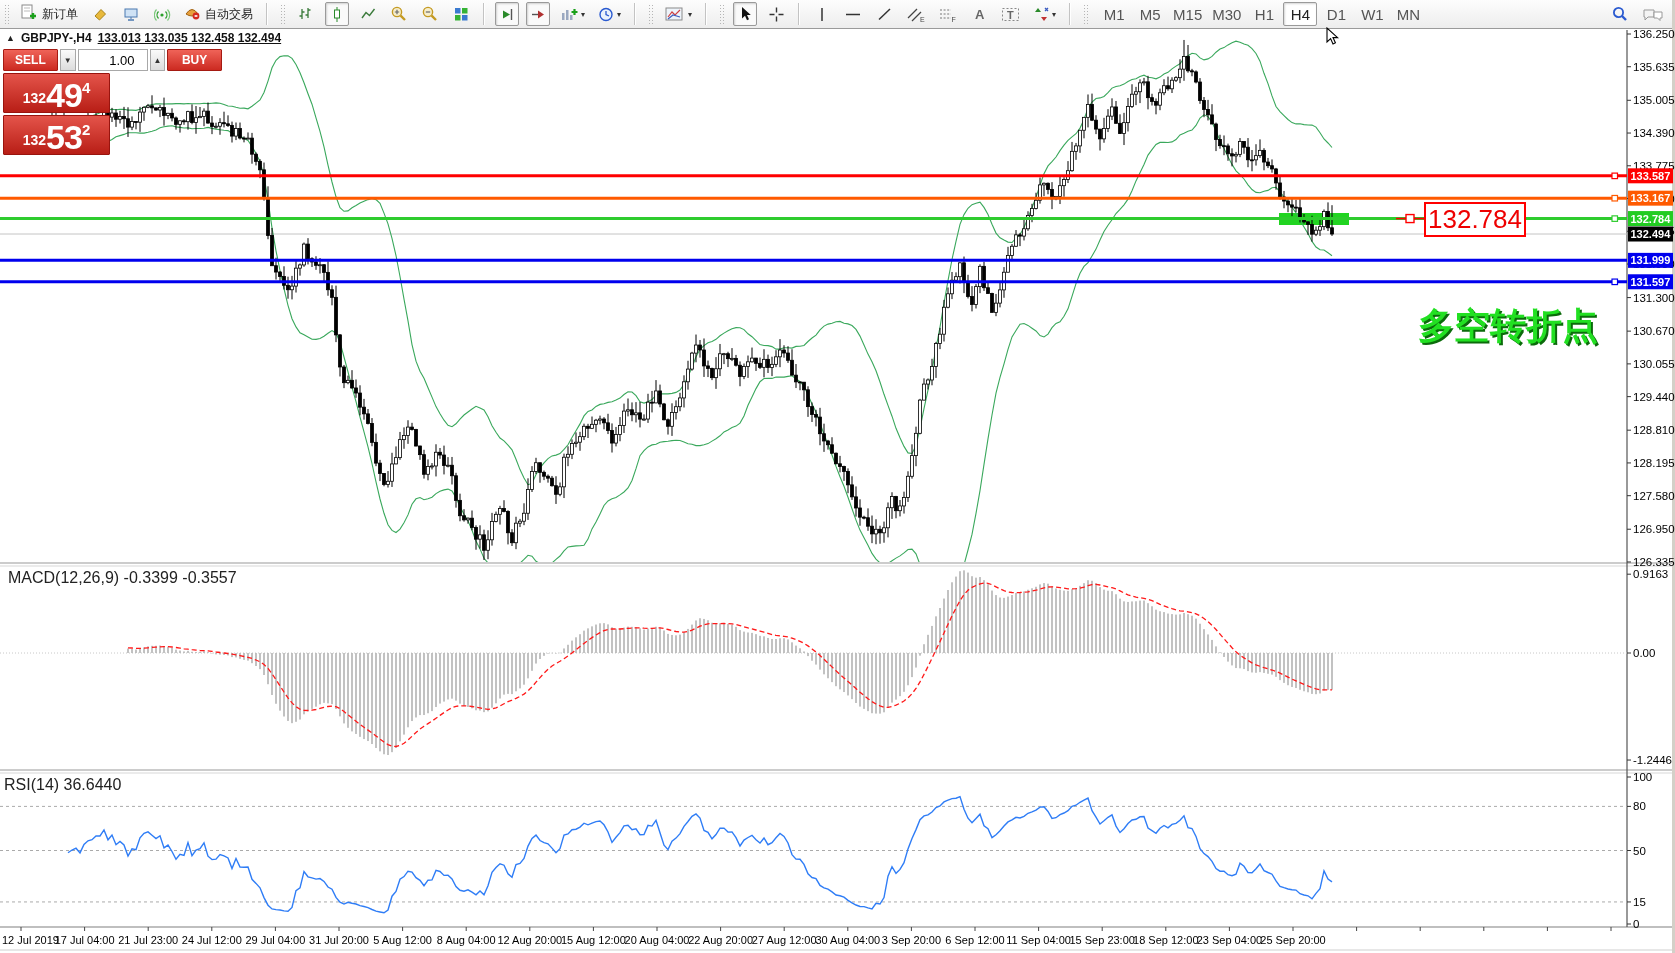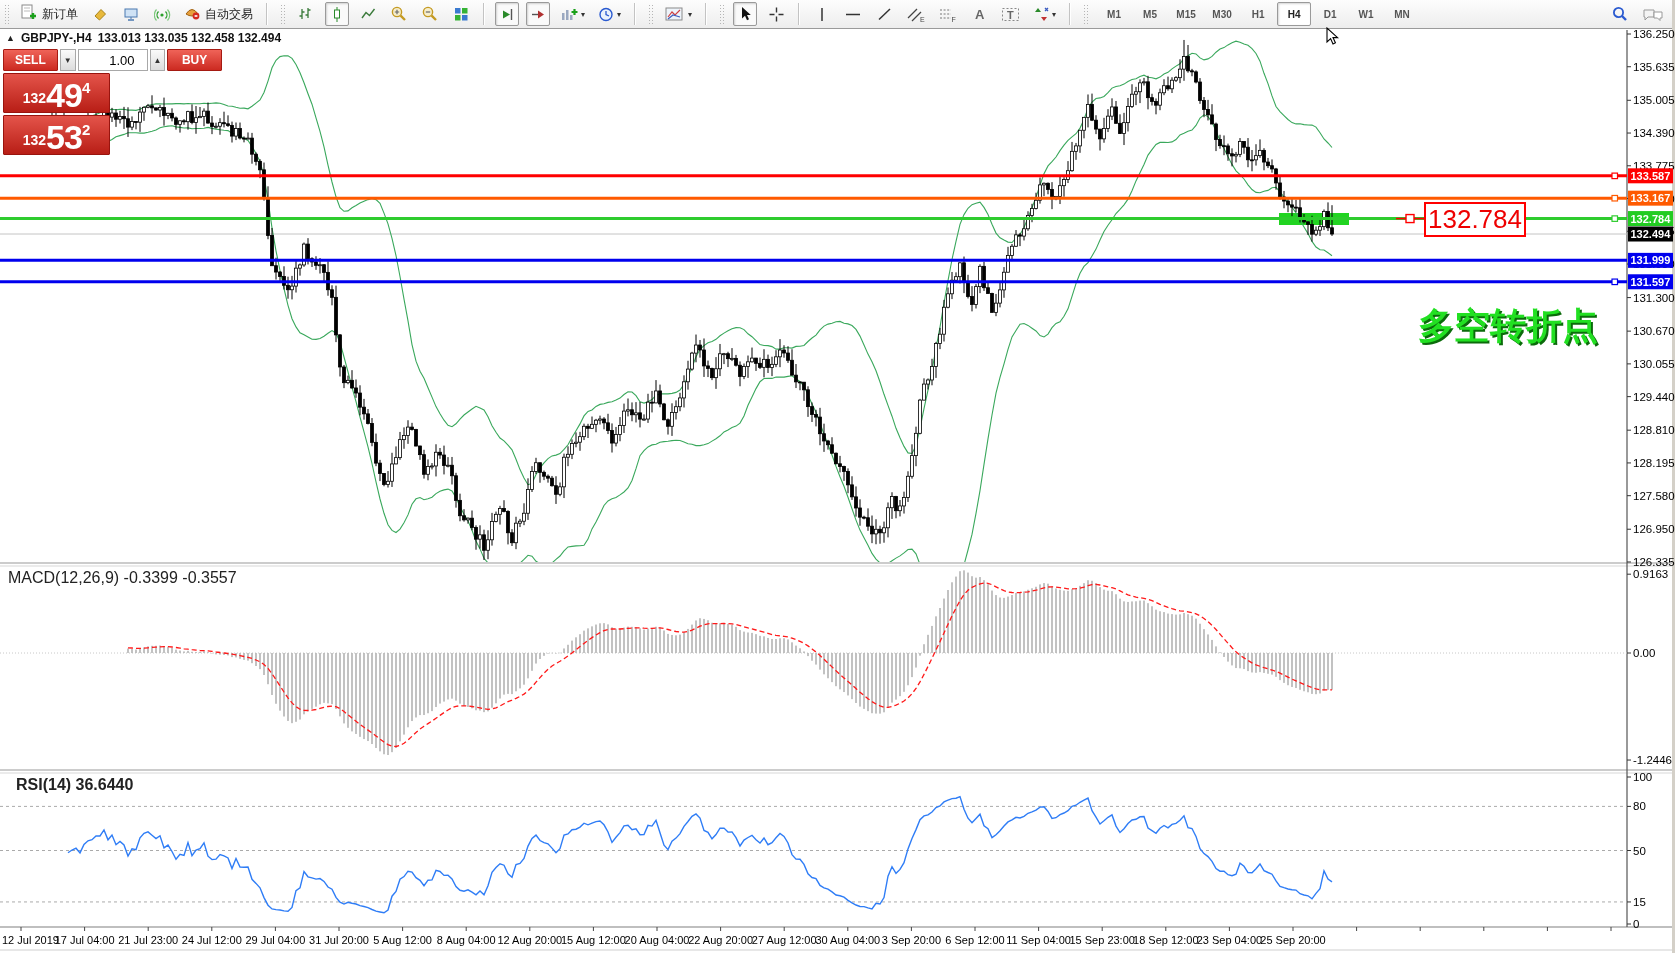--- a/index.html
+++ b/index.html
@@ -11,21 +11,21 @@
            display:flex;align-items:center;padding:0 2px;box-sizing:border-box;gap:7px;}
   .grip{width:5px;height:20px;margin:0 2px;
         background-image:radial-gradient(#b5b5b5 1px,transparent 1px);background-size:3px 3px;}
   .tb-sep{width:1px;height:22px;background:#c3c3c3;border-right:1px solid #fff;margin:0 3px;}
   .tb-btn{height:24px;min-width:24px;display:flex;align-items:center;justify-content:center;
           border:1px solid transparent;border-radius:2px;padding:0 2px;box-sizing:border-box;color:#444;}
   .tb-btn.pressed{border:1px solid #9a9a9a;background:#fafafa;box-shadow:inset 1px 1px 2px #d0d0d0;}
   .tb-label{font-size:12px;color:#222;margin-left:4px;white-space:nowrap;}
   .caret{font-size:8px;color:#333;margin-left:2px;}
   .tf-btn{height:22px;min-width:26px;display:flex;align-items:center;justify-content:center;
-          font-size:10px;font-weight:bold;color:#555;border:1px solid transparent;border-radius:2px;padding:0 3px;}
+          font-size:15px;font-weight:normal;color:#555;border:1px solid transparent;border-radius:2px;padding:0 3px;}
   .tf-btn.pressed{border:1px solid #9a9a9a;background:#fff;box-shadow:inset 1px 1px 2px #d6d6d6;color:#222;}
   .toolbar-spacer{flex:1;}
   
   .symbol-header{position:absolute;left:6px;top:31px;font-size:12px;font-weight:bold;color:#111;
                  display:flex;align-items:center;gap:6px;z-index:30;}
   .collapse-tri{font-size:9px;color:#222;}
   .trade-panel{position:absolute;left:3px;top:49px;width:219px;z-index:40;}
   .tp-top{display:flex;gap:2px;margin-bottom:2px;}
   .btn-red{background:linear-gradient(#ef6358,#cc2a21);border:1px solid #a51a12;color:#fff;
            font-weight:bold;font-size:12px;display:flex;align-items:center;justify-content:center;border-radius:1px;}
@@ -1399,21 +1399,21 @@
       <line x1="1356.6000000000001" y1="927" x2="1356.6000000000001" y2="931" stroke="#444"></line>
       <line x1="1420.2" y1="927" x2="1420.2" y2="931" stroke="#444"></line>
       <line x1="1483.8" y1="927" x2="1483.8" y2="931" stroke="#444"></line>
       <line x1="1547.4" y1="927" x2="1547.4" y2="931" stroke="#444"></line>
       <line x1="1611" y1="927" x2="1611" y2="931" stroke="#444"></line>
     </svg>
 
   <div class="symbol-header">
     <span class="collapse-tri">▲</span>
     <span>GBPJPY-,H4</span>
-    <span style="font-weight:bold;">133.013 133.035 132.458 132.494</span>
+    <span style="font-weight:bold;text-decoration:underline;">133.013 133.035 132.458 132.494</span>
   </div>
 
   <div class="trade-panel">
     <div class="tp-top">
       <div class="tp-sell btn-red">SELL</div>
       <div class="tp-spin">▼</div>
       <input class="tp-vol" readonly="" value="1.00" style="">
       <div class="tp-spin">▲</div>
       <div class="tp-buy btn-red">BUY</div>
     </div>
@@ -1425,21 +1425,21 @@
       </div>
       <div class="tp-price">
         <span class="pfx">132</span>
           <span class="big">53</span>
           <span class="sup">2</span>
       </div>
     </div>
   </div>
 
   <div class="pane-label" style="left:8px;top:569px;">MACD(12,26,9) -0.3399 -0.3557</div>
-  <div class="pane-label" style="left:16px;top:776px;font-weight:bold;">RSI(14) 36.6440</div>
+  <div class="pane-label" style="left:4px;top:776px;">RSI(14) 36.6440</div>
 
   <div class="price-note">132.784</div>
   <div class="turning-note">多空转折点</div>
 
   <div class="mouse-cursor">
     <svg width="14" height="20">
         <path d="M1 1 L1 15 L4.6 11.6 L7 17 L9.4 15.8 L7 10.6 L11.6 10.6 Z" fill="#fff" stroke="#000" stroke-width="1.1"></path>
       </svg>
   </div>
 </div>

